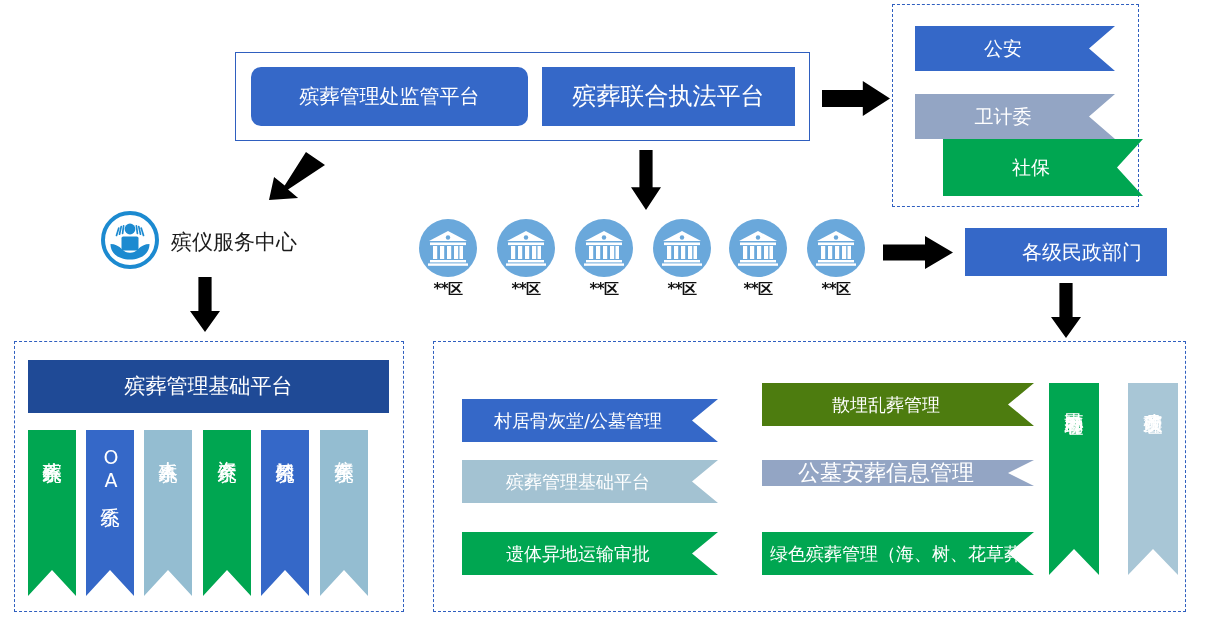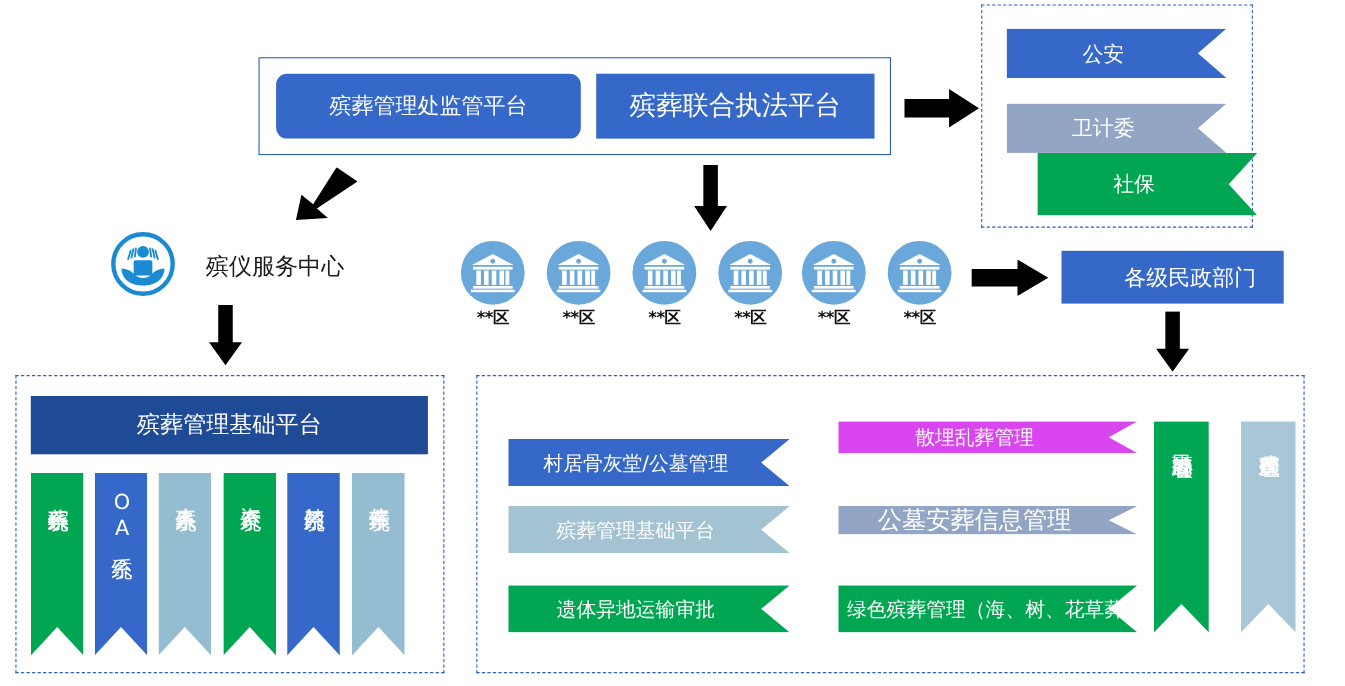--- a/index.html
+++ b/index.html
@@ -124,21 +124,21 @@
   <div class="ribbon-h" style="left:915px;top:139px;width:200px;height:57px;background:#00a651;font-size:19px;margin-left:28px;">
     <span>社保</span>
   </div>
 
   <div class="arrow arrow-right" style="left:822px;top:81px;width:68px;height:35px;"></div>
 
   <div class="arrow arrow-diag" style="left:269px;top:152px;width:56px;height:48px;"></div>
 
   <div class="arrow arrow-down" style="left:631px;top:150px;width:30px;height:60px;"></div>
 
-  <div class="logo-wrap" style="left:101px;top:211px;gap:16px;">
+  <div class="logo-wrap" style="left:101px;top:211px;">
     <span style="display:block;">
       <svg width="58" height="58" viewBox="0 0 58 58" aria-hidden="true">
         <circle cx="29" cy="29" r="27" fill="none" stroke="#1c8ad0" stroke-width="4"></circle>
         <circle cx="29" cy="18" r="5.4" fill="#1c8ad0"></circle>
         <path d="M22.2 25.5h13.6c1 0 1.7.8 1.7 1.8v10.4c0 1-.7 1.8-1.7 1.8H22.2c-1 0-1.7-.8-1.7-1.8V27.3c0-1 .7-1.8 1.7-1.8z" fill="#1c8ad0"></path>
         <g stroke="#1c8ad0" stroke-width="1.7" stroke-linecap="round">
           <line x1="15.5" y1="24.5" x2="17.8" y2="17"></line>
           <line x1="18.5" y1="23.2" x2="20.2" y2="15.6"></line>
           <line x1="21.6" y1="22.3" x2="22.6" y2="14.8"></line>
           <line x1="42.5" y1="24.5" x2="40.2" y2="17"></line>
@@ -302,21 +302,21 @@
   </div>
 
   <div class="ribbon-h" style="left:462px;top:460px;width:256px;height:43px;background:#a3c2d2;font-size:18px;">
     <span>殡葬管理基础平台</span>
   </div>
 
   <div class="ribbon-h" style="left:462px;top:532px;width:256px;height:43px;background:#00a651;font-size:18px;align-items:center;">
     <span>遗体异地运输审批</span>
   </div>
 
-  <div class="ribbon-h" style="left:762px;top:383px;width:272px;height:29px;background:#d946ef;font-size:18px;">
+  <div class="ribbon-h" style="left:762px;top:383px;width:272px;height:43px;background:#4d7c0f;font-size:18px;">
     <span>散埋乱葬管理</span>
   </div>
 
   <div class="ribbon-h" style="left:762px;top:460px;width:272px;height:26px;background:#93a5c4;font-size:22px;text-align:center;">
     <span>公墓安葬信息管理</span>
   </div>
 
   <div class="ribbon-h overflow" style="left:762px;top:532px;width:272px;height:43px;background:#00a651;font-size:18px;padding-right:0;justify-content:flex-start;padding-left:8px;">
     <span>绿色殡葬管理（海、树、花草葬</span>
   </div>

